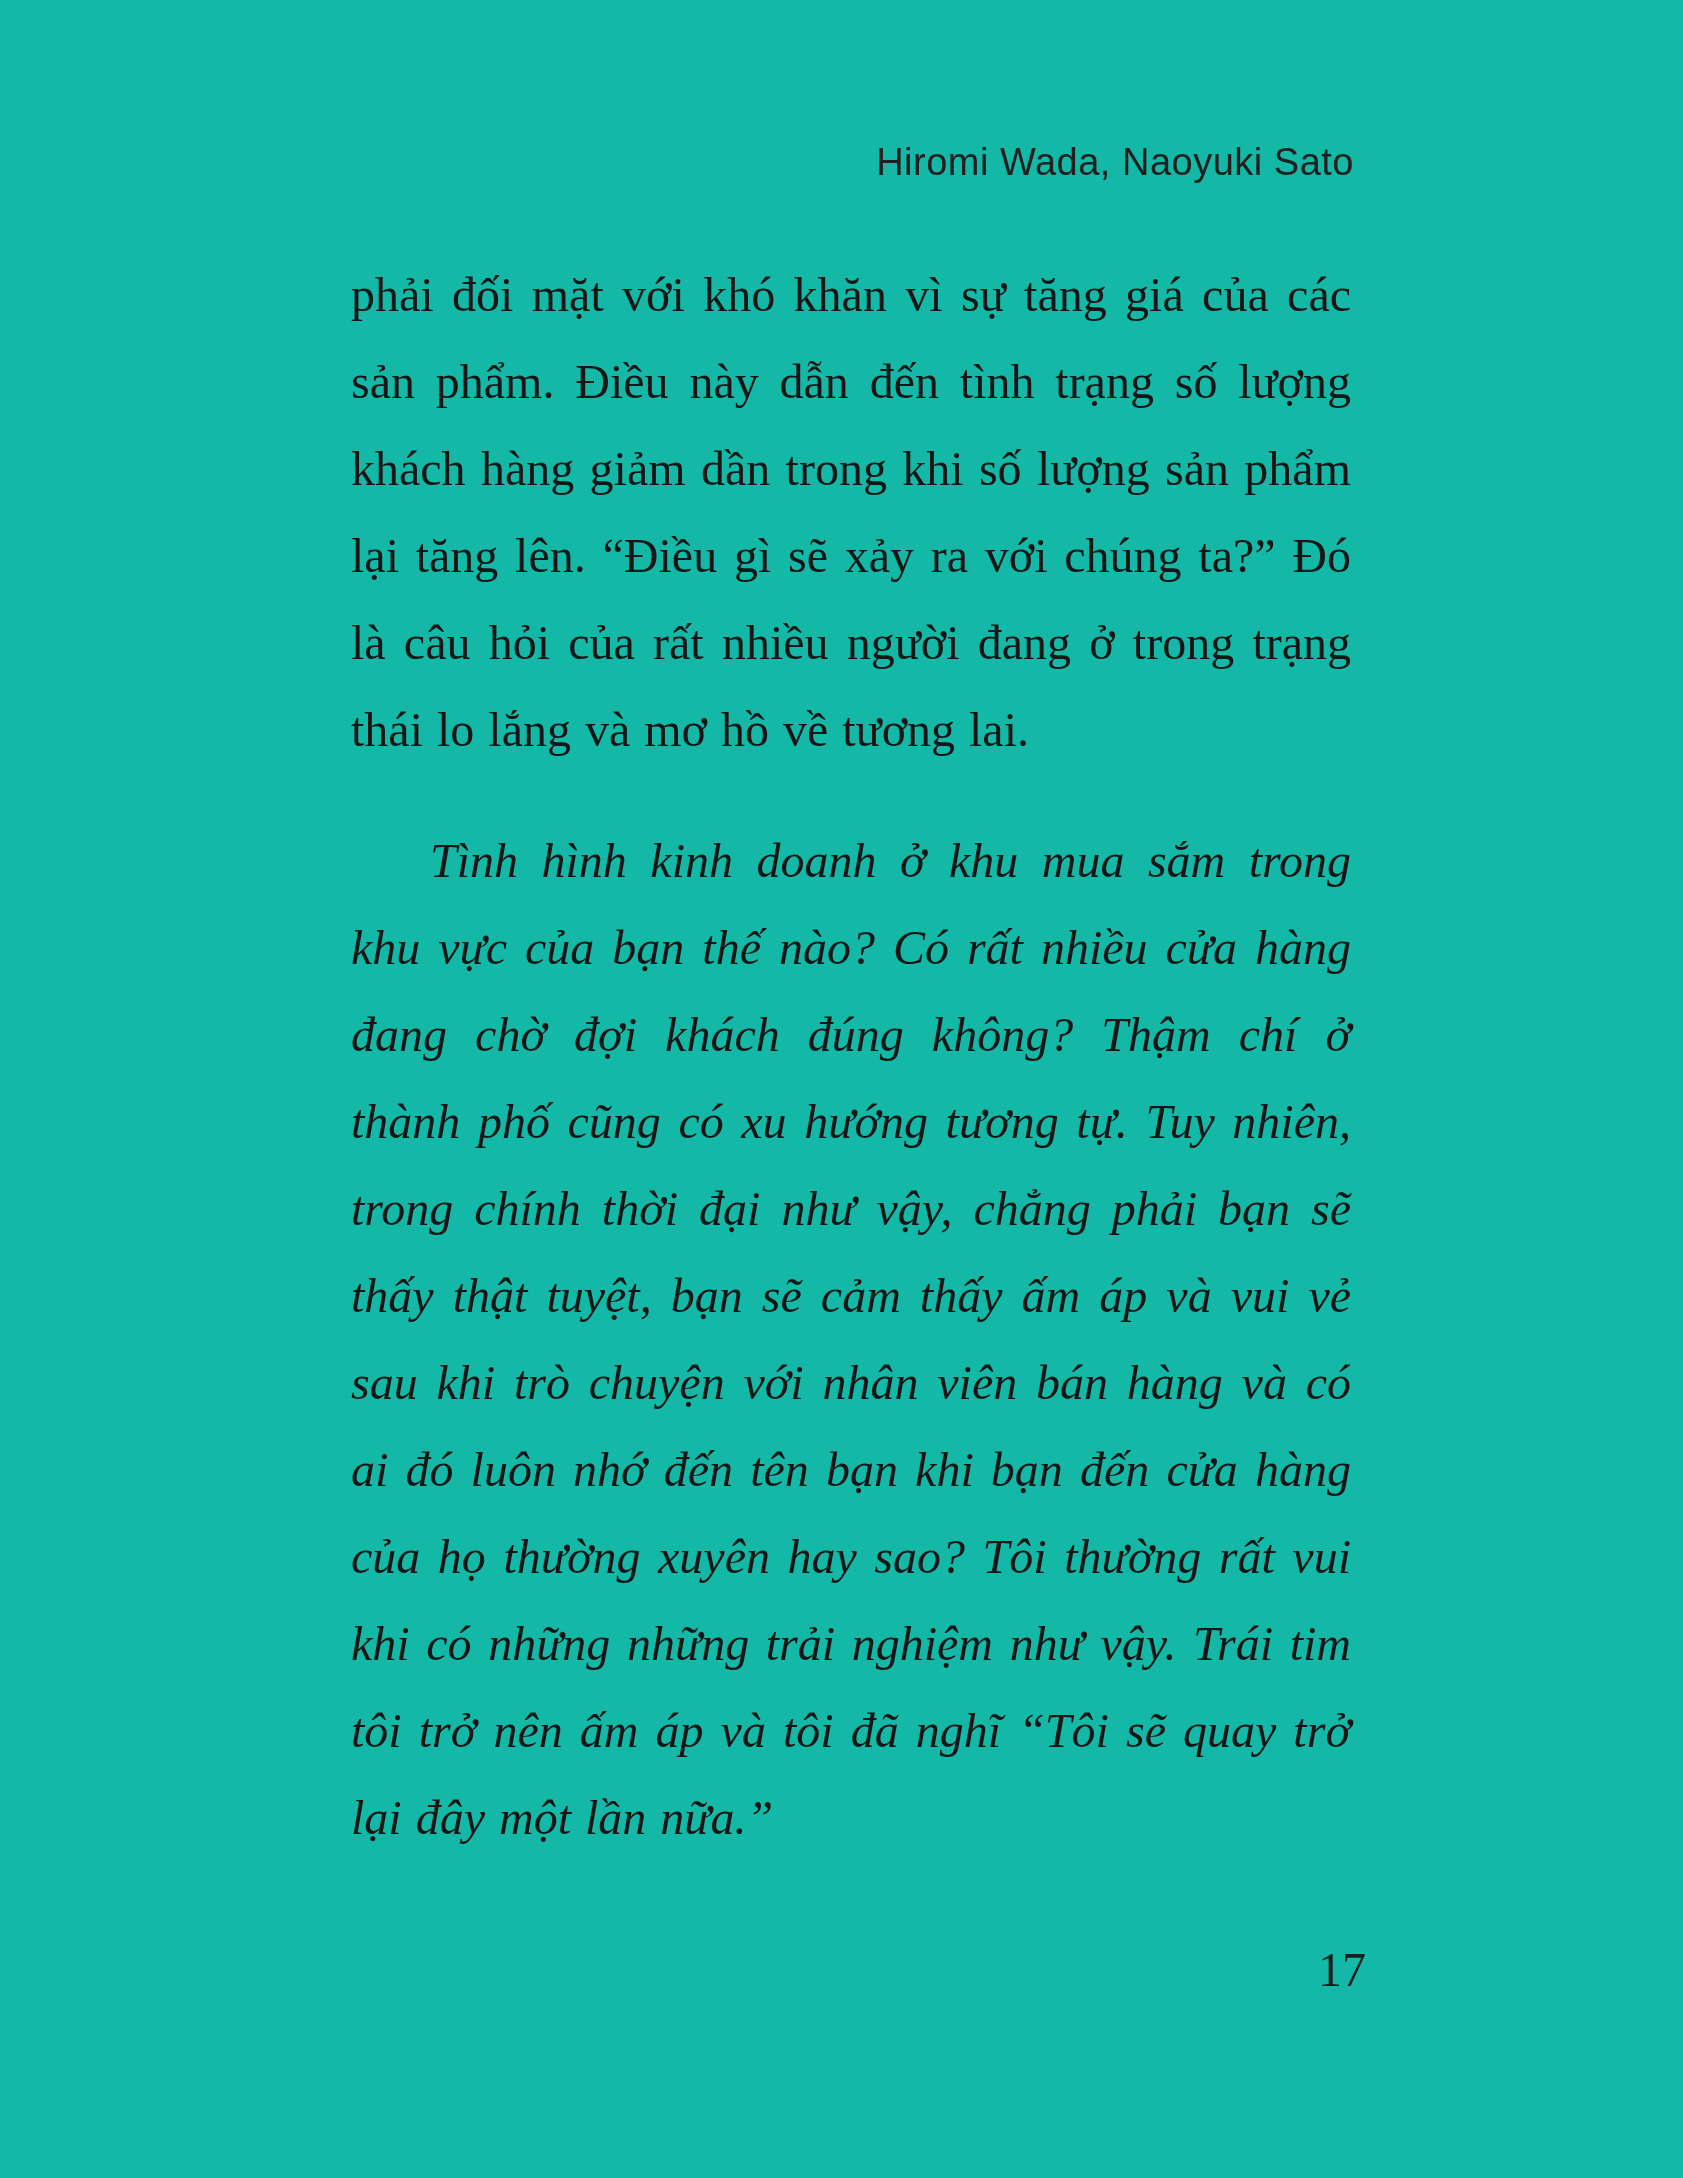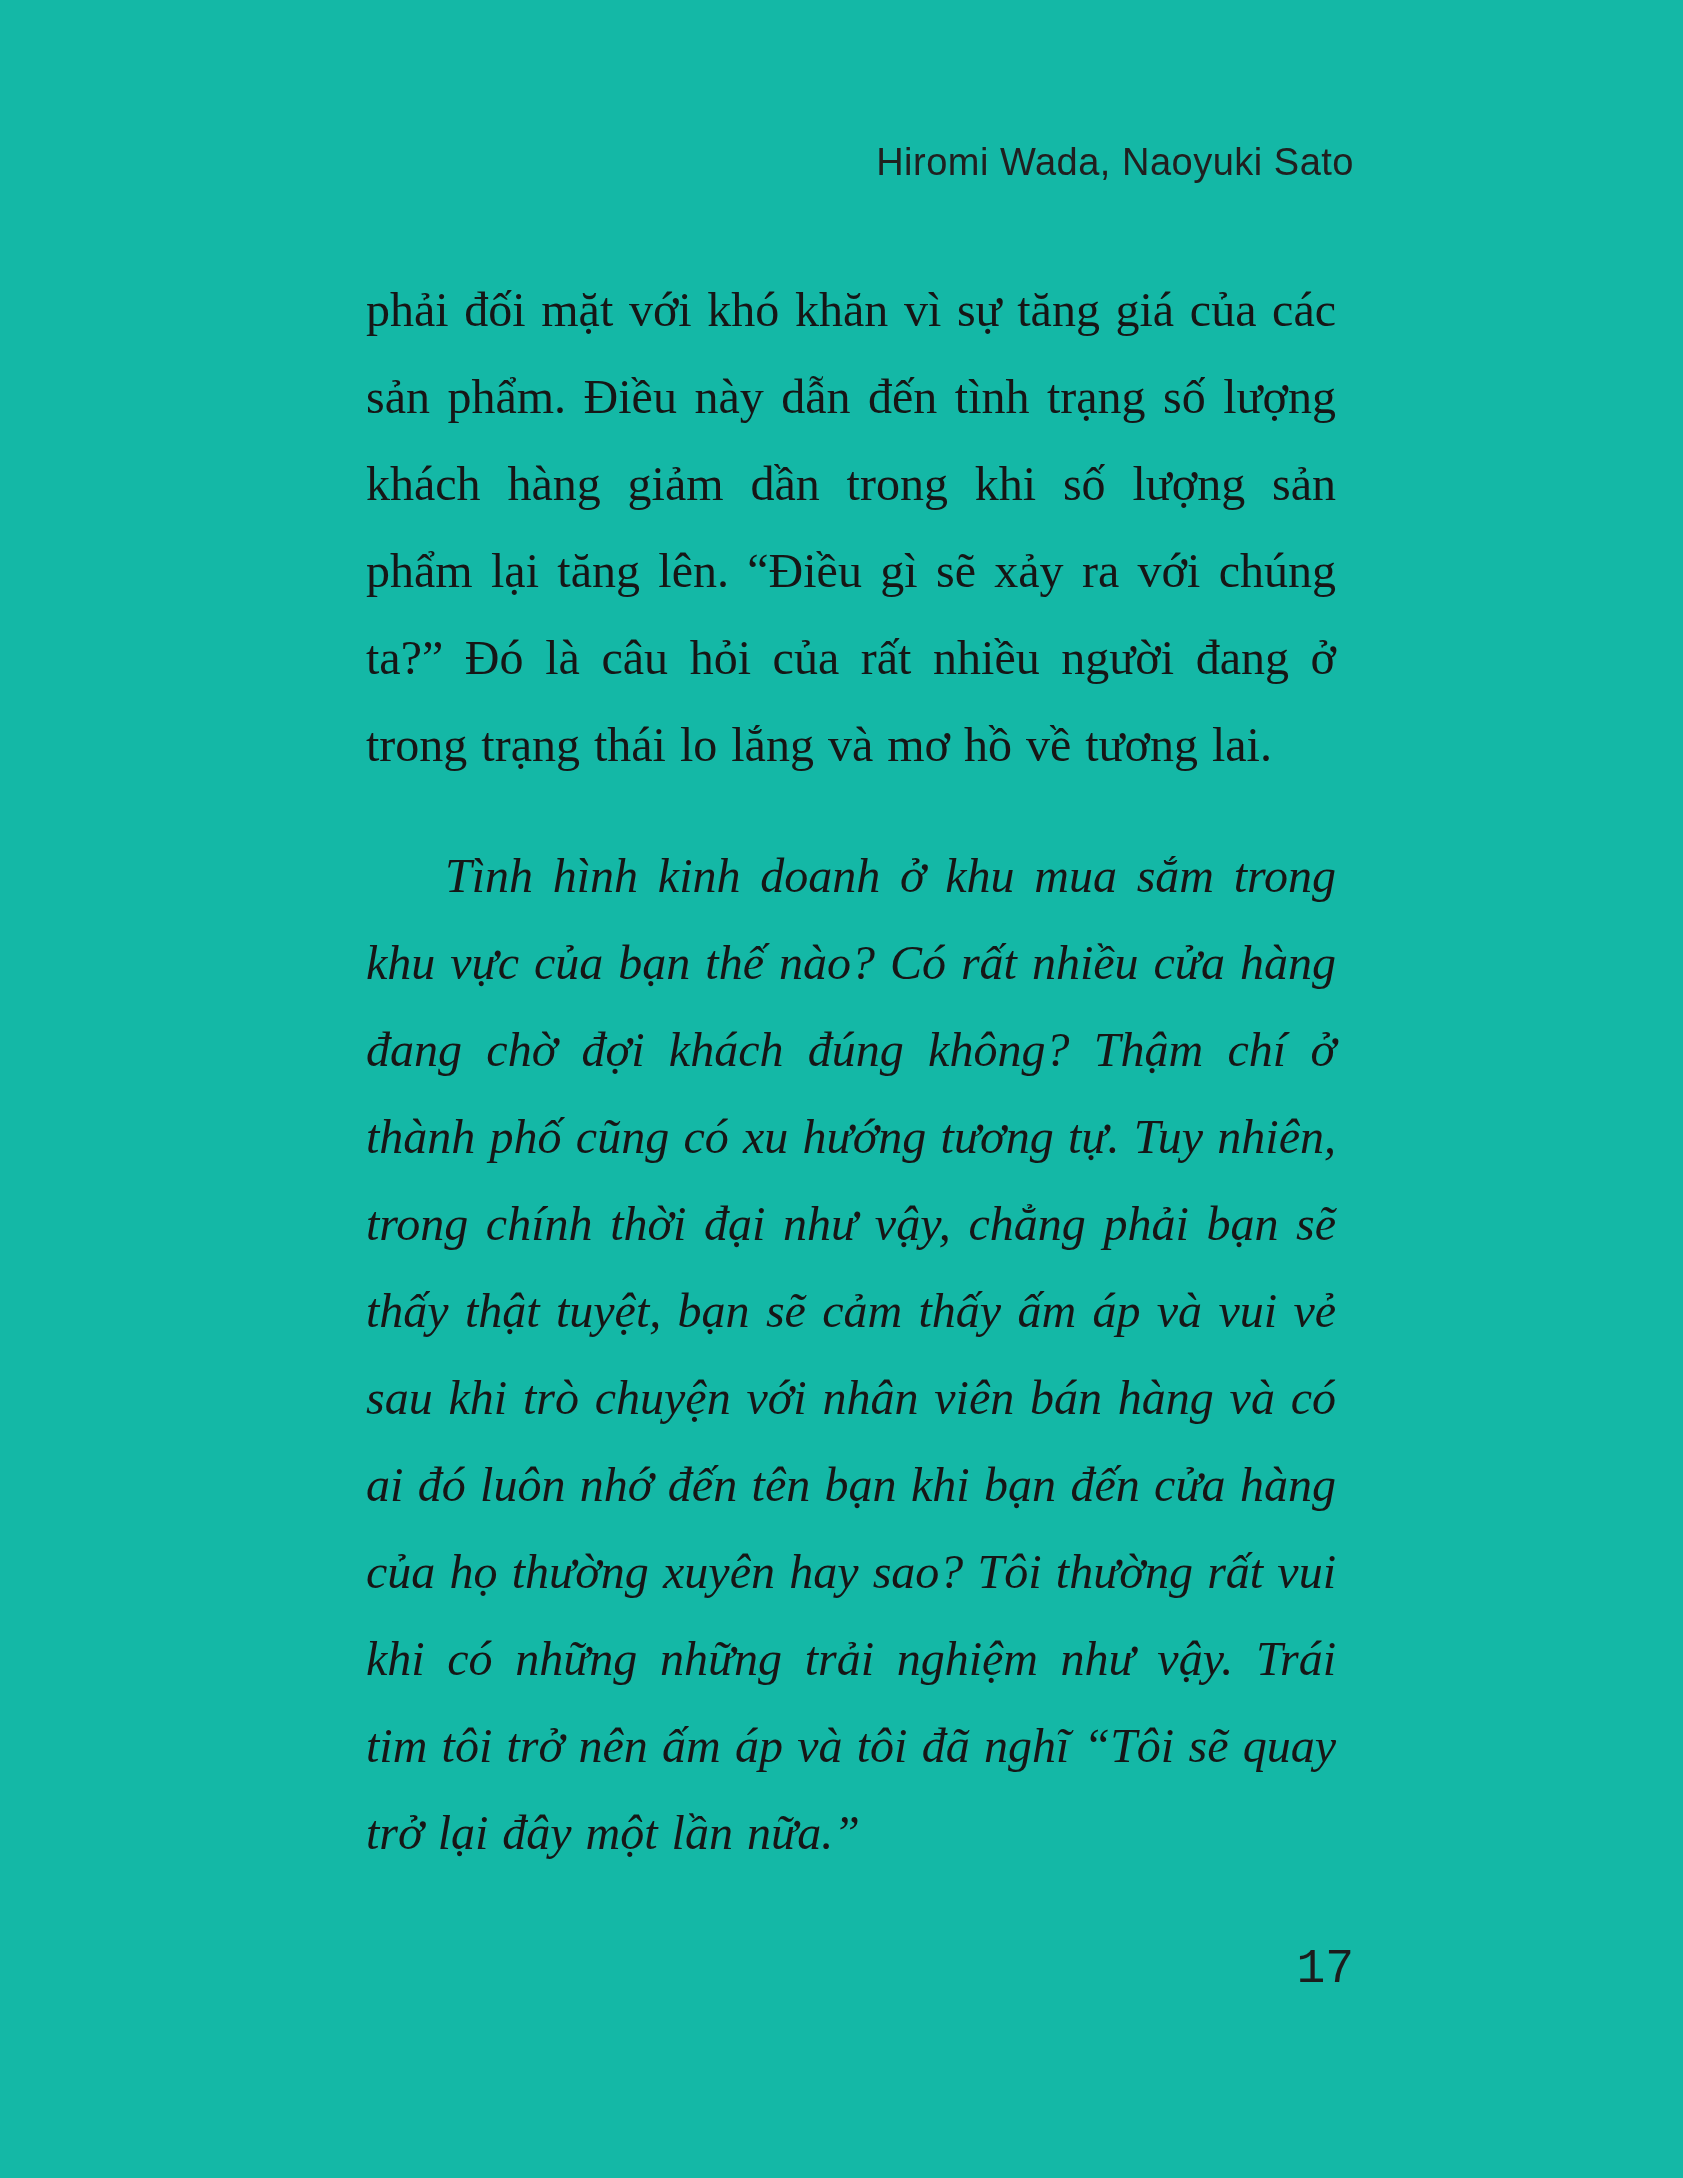--- a/index.html
+++ b/index.html
@@ -32,37 +32,37 @@
     top: 248px;
     left: 348px;
     width: 1006px;
     font-family: "Liberation Serif", "DejaVu Serif", serif;
     font-size: 48px;
     line-height: 87px;
     color: #161616;
     text-align: justify;
   }
   .para {
-    margin: 18px;
+    margin: 3px;
     word-spacing: 2px;
   }
   .para + .para {
     margin-top: 44px;
   }
   .para.indent {
     text-indent: 79px;
     font-style: italic;
   }
   .page-number {
     position: absolute;
     top: 1942px;
-    left: 348px;
+    left: 360px;
     width: 1006px;
     text-align: right;
-    font-family: Liberation Mono, monospace;
+    font-family: Liberation Serif, serif;
     font-size: 48px;
     color: #1c1c1c;
   }
 </style>
 </head>
 <body>
 
 <div class="page">
 
   <div class="running-header">

